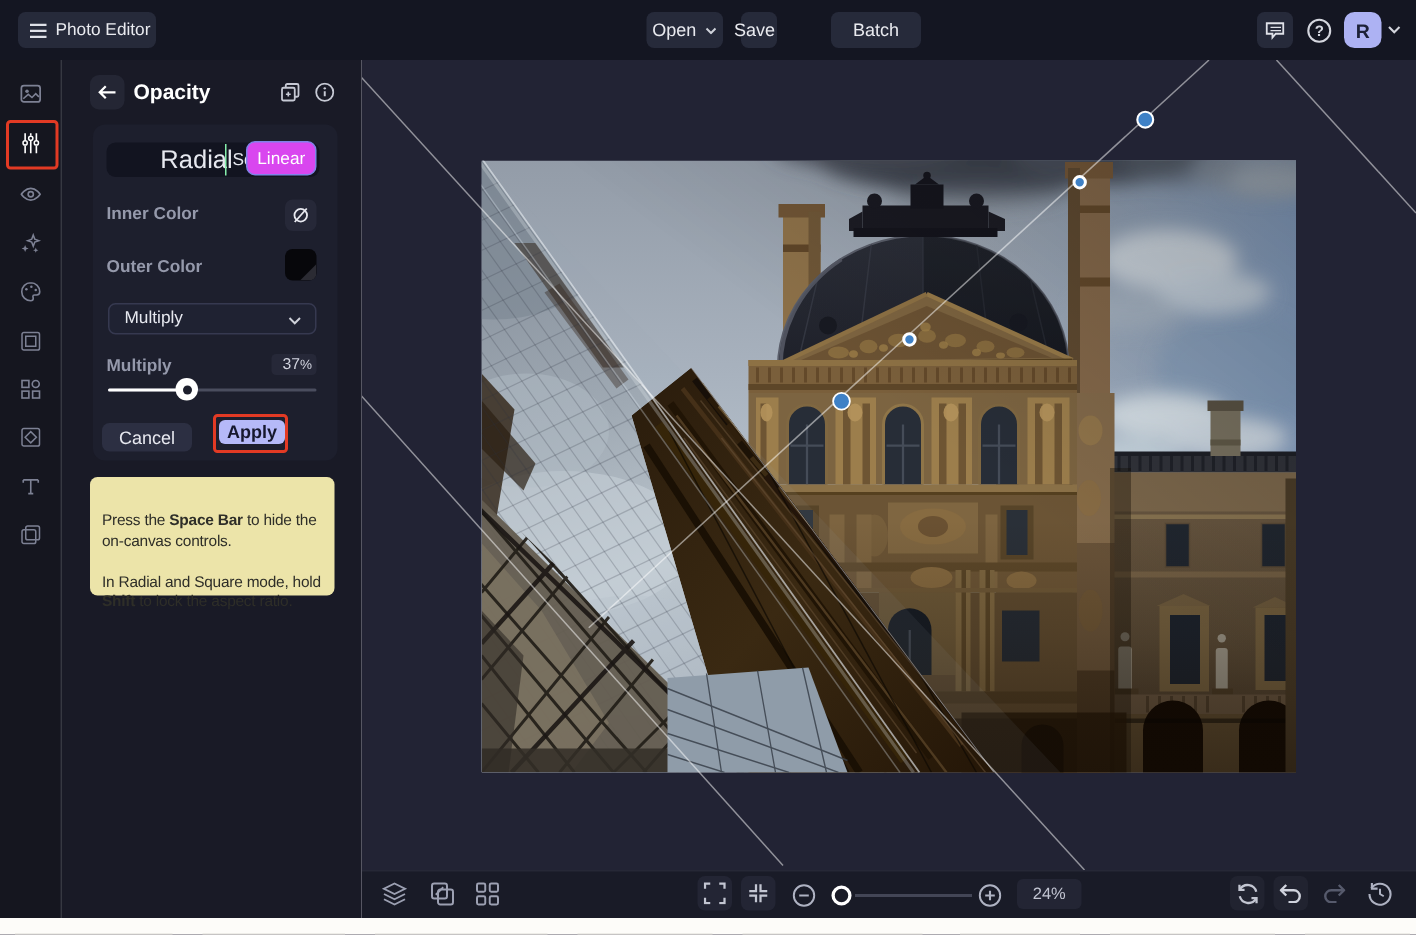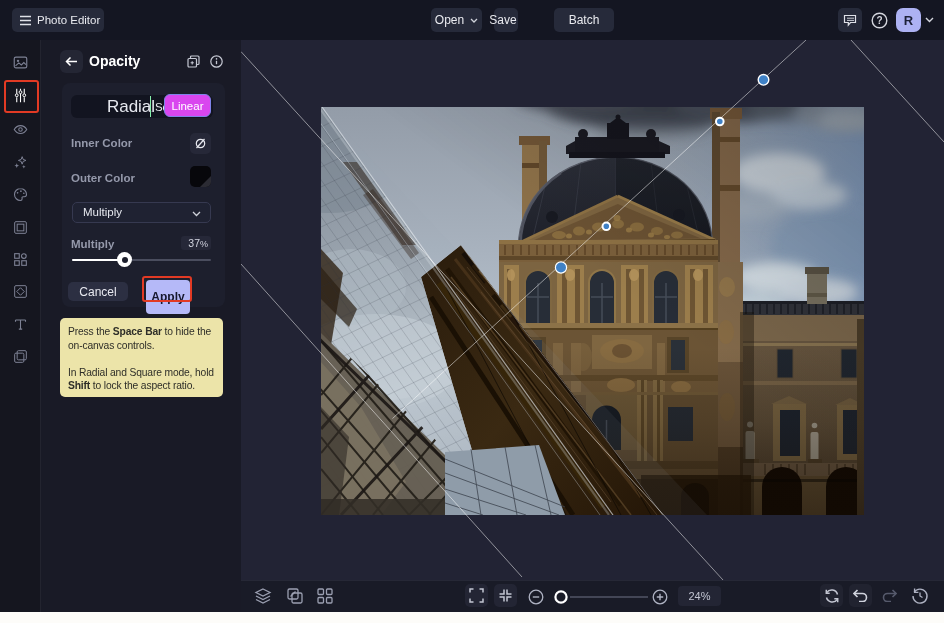--- a/index.html
+++ b/index.html
@@ -13,21 +13,21 @@
   .sicon{position:absolute;left:13px;width:15px;height:15px;}
   
   #panel{left:41px;top:40px;width:200px;height:572px;background:#191a26;}
   #card{position:absolute;left:21px;top:43px;width:163px;height:224px;background:#1d1f2d;border-radius:8px;}
   .lbl{position:absolute;color:#9599ab;font-size:11.5px;font-weight:bold;}
   
   #canvas{left:241px;top:40px;width:703px;height:576px;background:#222334;overflow:hidden;}
   #toolbar{position:absolute;left:0;top:540px;width:703px;height:32px;background:#191b27;border-top:1px solid #262836;box-sizing:border-box;}
   #whitestrip{left:0;top:612px;width:944px;height:11px;background:#fdfcf9;}
   .redbox{position:absolute;border:2.5px solid #e23a24;border-radius:3px;}
-  .note{position:absolute;left:19px;top:278px;width:163px;height:79px;background:#ece4a9;border-radius:5px;color:#2e2e28;font-size:10.3px;line-height:1.32;letter-spacing:-0.15px;padding:7px 8px;box-sizing:border-box;}
+  .note{position:absolute;left:19px;top:278px;width:163px;height:79px;background:#ece4a9;border-radius:5px;color:#2e2e28;font-size:10.3px;line-height:1.32;letter-spacing:-0.15px;padding:23px 8px;box-sizing:border-box;}
 </style>
 </head>
 <body>
 <div class="abs" id="topbar">
   <div class="tbtn" style="left:12px;width:92px;justify-content:flex-start;padding-left:7px;box-sizing:border-box;gap:5px;">
     <svg width="13" height="11" viewBox="0 0 13 11">
         <path d="M1 1.5h11M1 5.5h11M1 9.5h11" stroke="#dfe1e8" stroke-width="1.5"></path>
       </svg>
     <span style="font-size:11.5px;white-space:nowrap;">Photo Editor</span>
   </div>
@@ -156,21 +156,21 @@
   </div>
 
   <div class="lbl" style="left:30px;top:198px;">Multiply</div>
   <div class="abs" style="left:140px;top:196px;width:30px;height:14px;background:#262838;border-radius:3px;color:#d3d5e0;font-size:10.5px;text-align:right;line-height:14px;padding-right:3px;box-sizing:border-box;">37<span style="font-size:9px;">%</span></div>
   <div class="abs" style="left:31px;top:219px;width:139px;height:2px;background:#4a4d5e;border-radius:1px;"></div>
   <div class="abs" style="left:31px;top:219px;width:53px;height:2px;background:#fff;border-radius:1px;"></div>
   <div class="abs" style="left:76px;top:212px;width:15px;height:15px;background:#fff;border-radius:50%;"></div>
   <div class="abs" style="left:80.5px;top:216.5px;width:6px;height:6px;background:#1d1f2d;border-radius:50%;"></div>
 
   <div class="abs" style="left:27px;top:242px;width:60px;height:19px;background:#2c2f42;border-radius:5px;color:#e8e9f0;font-size:12px;display:flex;align-items:center;justify-content:center;">Cancel</div>
-  <div class="abs" style="left:105px;top:240px;width:44px;height:34px;background:#b5b9f8;border-radius:4px;color:#16182e;font-size:12px;font-weight:bold;display:flex;align-items:center;justify-content:center;">Apply</div>
+  <div class="abs" style="left:105px;top:240px;width:44px;height:16px;background:#b5b9f8;border-radius:4px;color:#16182e;font-size:12px;font-weight:bold;display:flex;align-items:center;justify-content:center;">Apply</div>
   <div class="redbox" style="left:101px;top:236px;width:46px;height:22px;"></div>
 
   <div class="note">Press the <b>Space Bar</b> to hide the on-canvas controls.<br><br>In Radial and Square mode, hold <b>Shift</b> to lock the aspect ratio.</div>
 </div>
 
 <div class="abs" id="canvas">
 
   <div class="abs" id="photo" style="left:80px;top:67px;width:543px;height:408px;">
   <svg width="543" height="408" viewBox="0 0 543 408">
   <defs>

